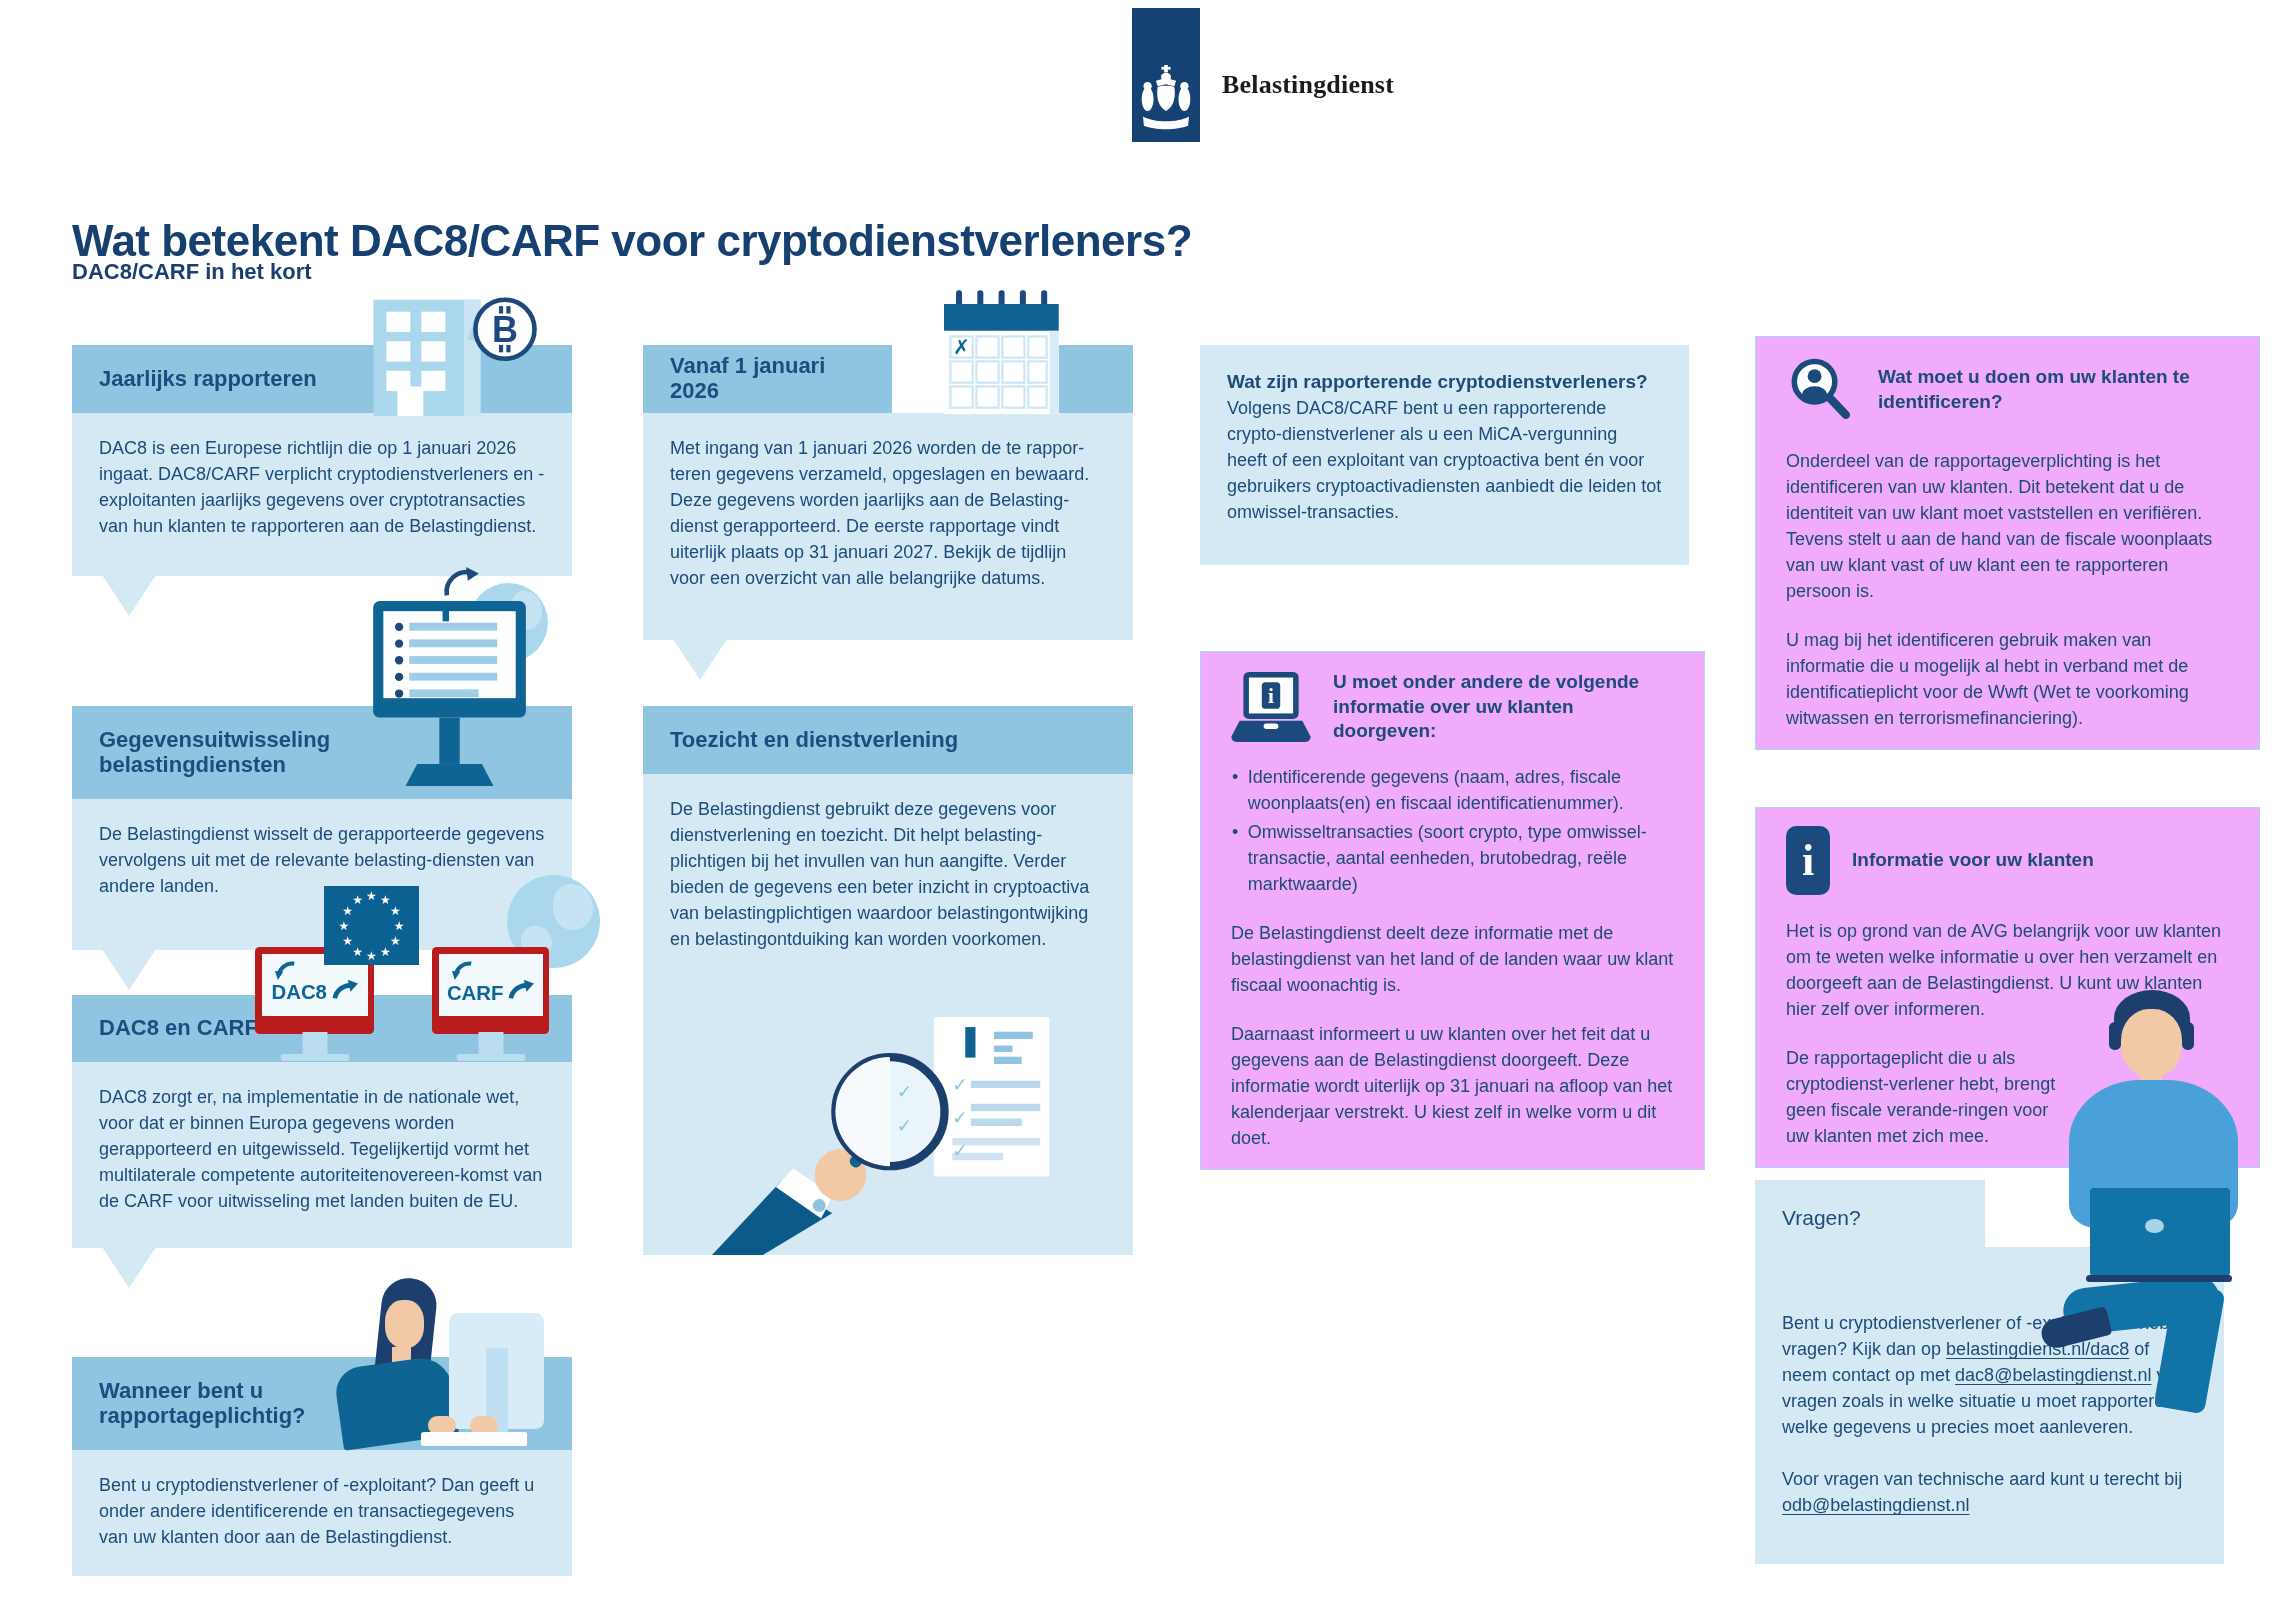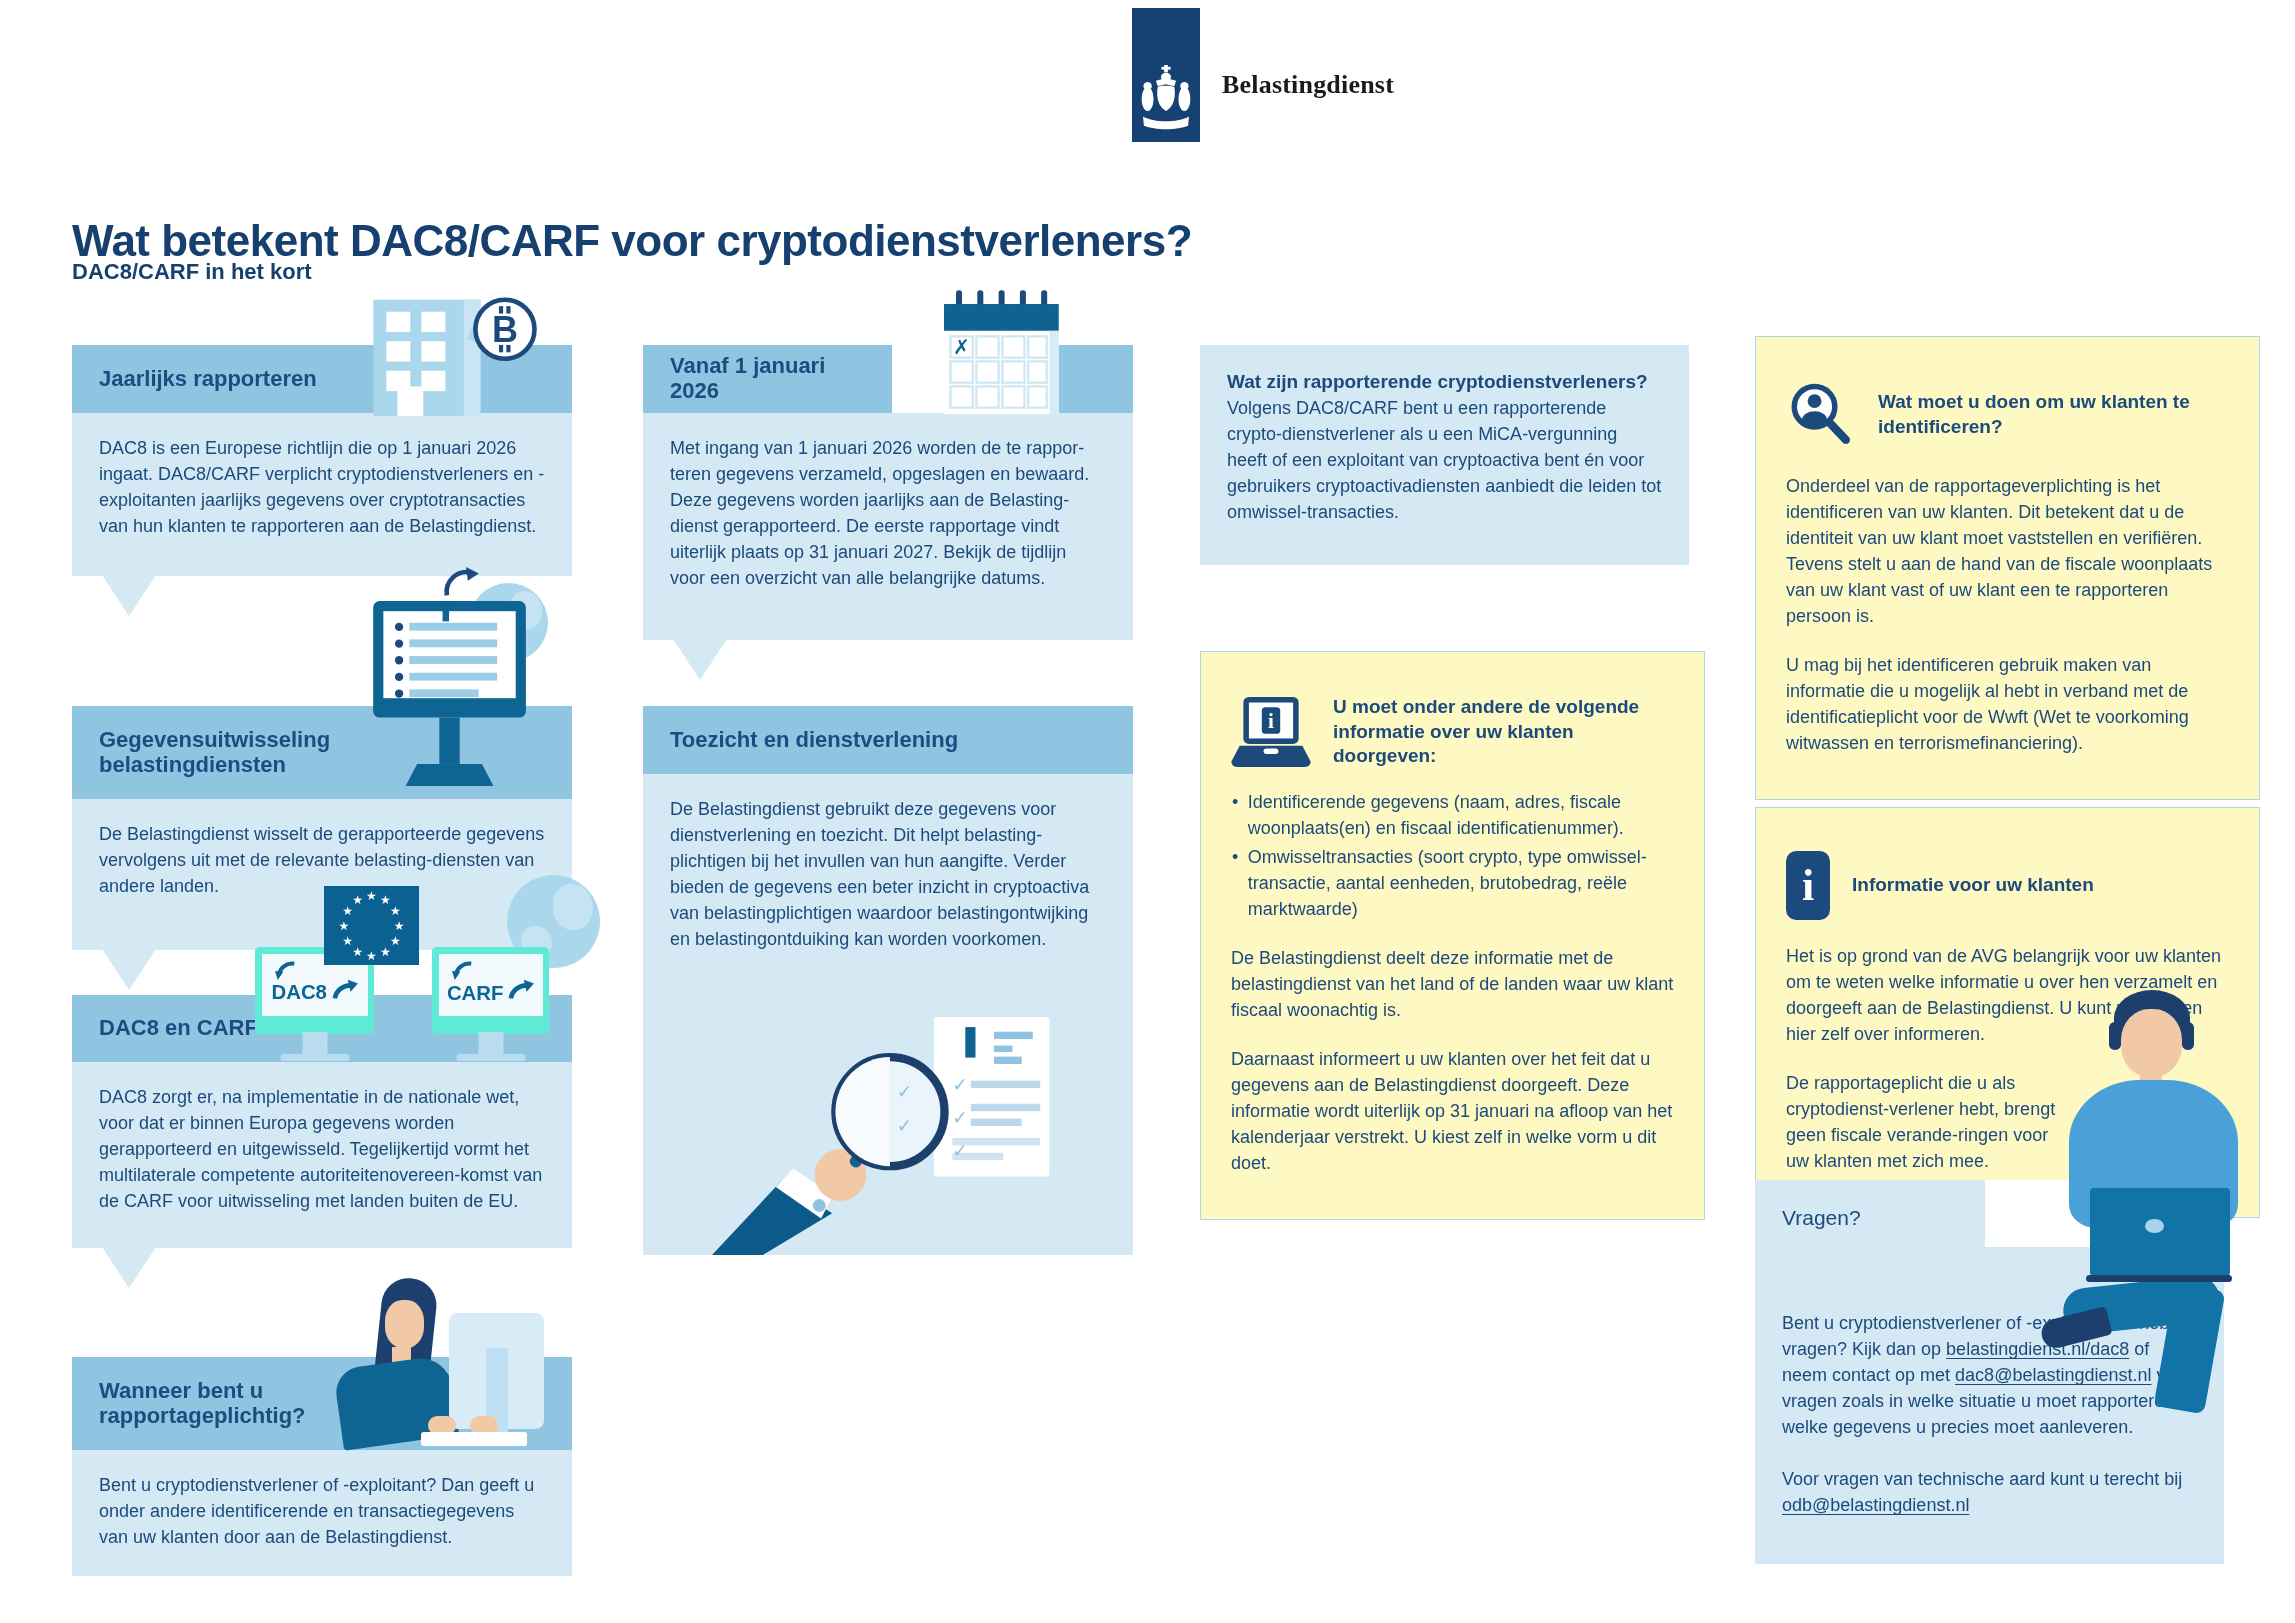--- a/index.html
+++ b/index.html
@@ -37,35 +37,35 @@
   
   .bubble{position:absolute;}
   .bubble .head{background:var(--band);display:flex;align-items:center;padding:0 27px;
     font-size:22px;font-weight:700;line-height:1.12;color:#1d4d80;}
   .bubble .body{background:var(--bodyblue);padding:22px 27px 25.4px 27px;font-size:18px;line-height:26px;}
   .tail{position:absolute;left:30px;bottom:-40px;width:0;height:0;
     border-left:27px solid transparent;border-right:27px solid transparent;border-top:41px solid var(--bodyblue);}
   
   .lightbox{position:absolute;background:var(--bodyblue);padding:24px 27px;font-size:18px;line-height:26px;}
   .lightbox .bold-head{font-weight:700;font-size:19px;}
-  .borderbox{position:absolute;background:#fef9c3;border:1.9px solid var(--boxborder);
-    padding:43px 30px;font-size:18px;line-height:26px;box-sizing:border-box;}
+  .borderbox{position:absolute;background:#f0abfc;border:1.9px solid var(--boxborder);
+    padding:18px 30px;font-size:18px;line-height:26px;box-sizing:border-box;}
   .icon-head-row{display:flex;align-items:center;gap:22px;}
   .icon-head-row .bold-head{font-weight:700;font-size:19px;line-height:1.3;}
   .borderbox p{margin:0;}
   .borderbox .para{margin-top:23px;}
   ul.bullets{list-style:none;margin:20.4px 0 0 0;padding:0;}
   ul.bullets li{position:relative;padding-left:16.7px;margin:0 0 2.8px 0;}
   ul.bullets li::before{content:"\2022";position:absolute;left:0.9px;top:0;color:var(--navy);}
   a.doc-link{color:var(--navy);text-decoration:underline;text-underline-offset:2.8px;}
   
   .deco{position:absolute;z-index:3;}
   .globe{border-radius:50%;background:var(--pale);overflow:hidden;}
   .globe .blob{position:absolute;background:#c6e3f3;border-radius:45% 55% 50% 50%;}
-  .mini-monitor{position:absolute;background:#5eead4;border-radius:4.6px;z-index:3;}
+  .mini-monitor{position:absolute;background:#b91c1c;border-radius:4.6px;z-index:3;}
   .mini-monitor .scr{position:absolute;left:6.5px;top:6.5px;right:6.5px;bottom:18.5px;background:var(--screenwhite);
     display:flex;align-items:center;justify-content:center;gap:4.6px;}
   .mini-monitor .lbl{font-weight:700;font-size:20.4px;color:var(--primary);}
   .mini-monitor .foot{position:absolute;left:50%;bottom:-21px;transform:translateX(-50%);width:25px;height:23px;background:#b9dcee;}
   .mini-monitor .base{position:absolute;left:50%;bottom:-27px;transform:translateX(-50%);width:69px;height:7.4px;background:#b9dcee;border-radius:2.8px;}
   .eu-flag{position:absolute;background:var(--flagblue);z-index:4;}
   .eu-flag .star{position:absolute;transform:translate(-50%,-50%);color:#fff;font-size:12px;font-family:"DejaVu Sans",sans-serif;}
   
   .fig{position:absolute;z-index:5;}
   .fig div{position:absolute;}

